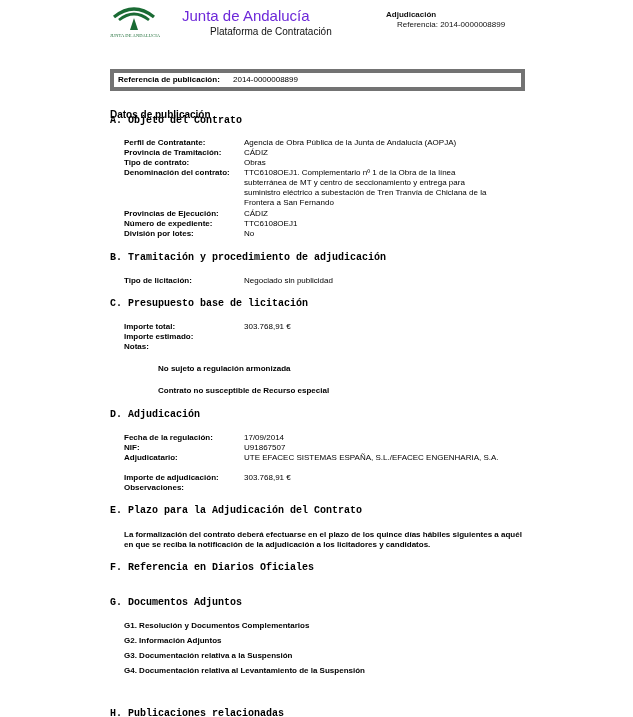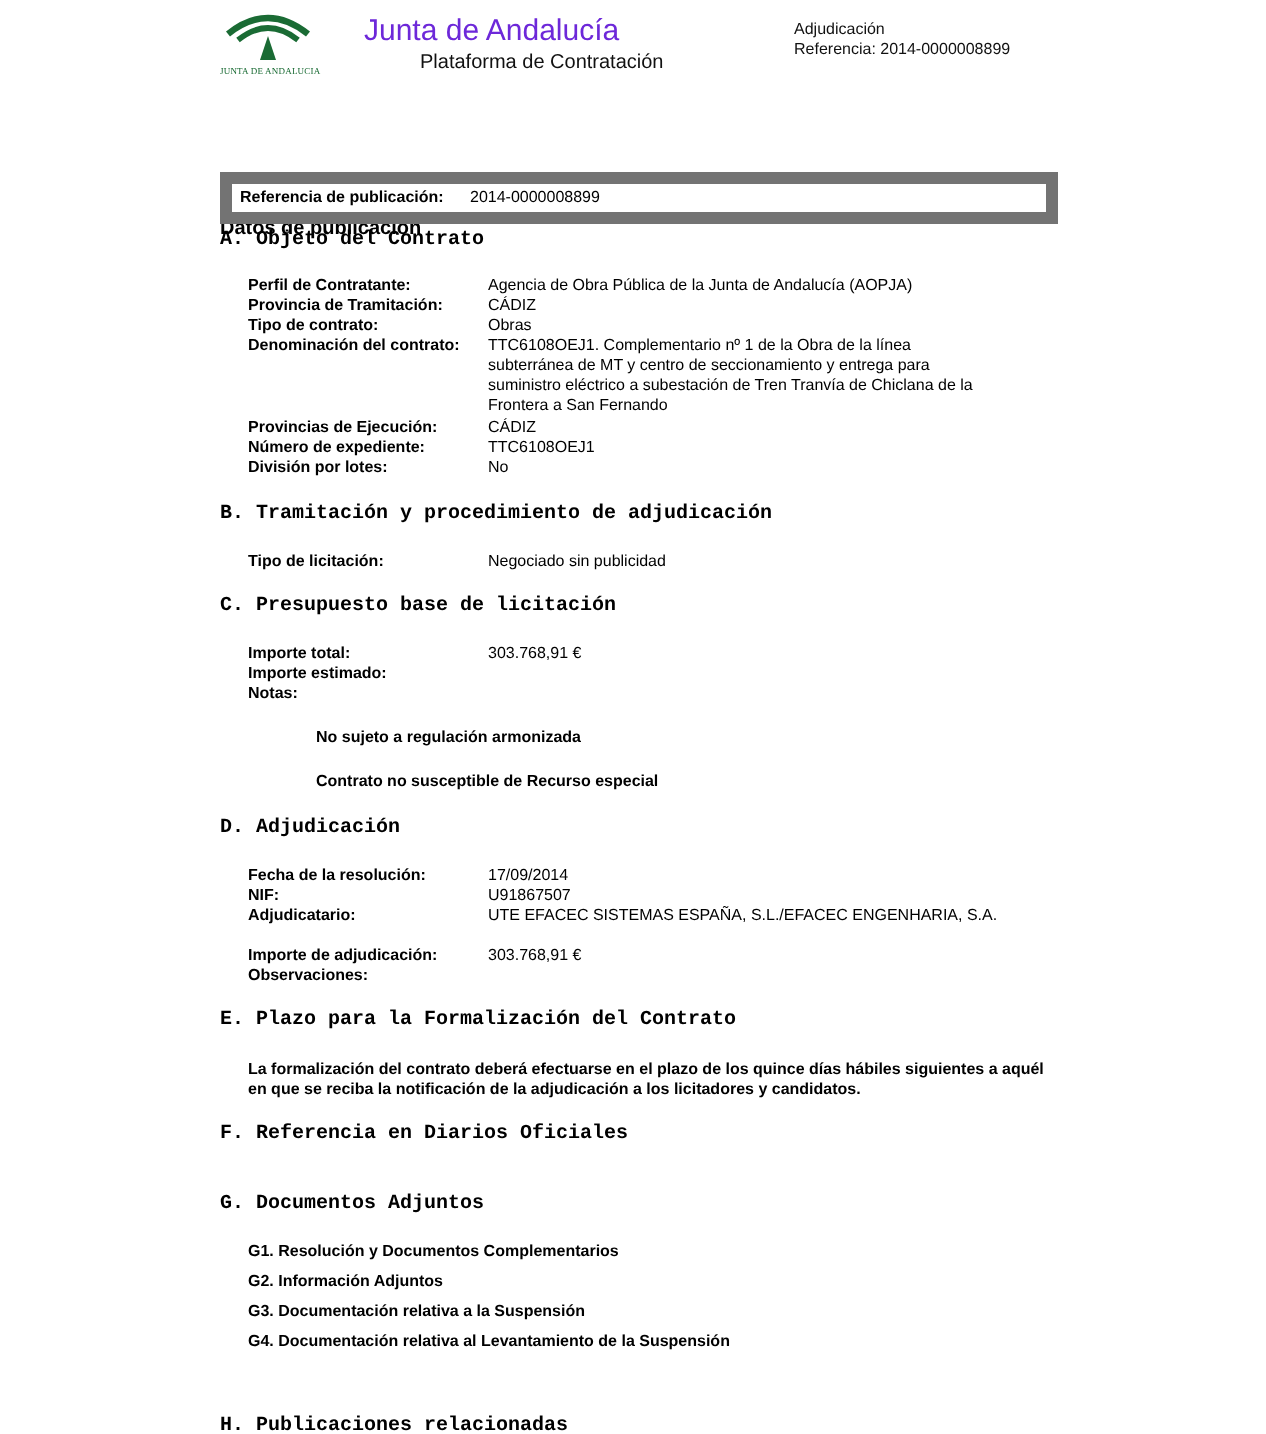--- a/index.html
+++ b/index.html
@@ -7,27 +7,27 @@
     width: 633px; height: 717px; position: relative; overflow: hidden;
     font-family: "Liberation Sans", sans-serif; color: #000;
   }
   .header { position: absolute; left: 0; top: 0; width: 633px; height: 45px; }
   .logo { position: absolute; left: 110px; top: 3px; width: 48px; height: 36px; }
   .logo svg { display: block; }
   .logo-text { position: absolute; left: 0; top: 30px; width: 48px; text-align: center;
     font-size: 4.5px; font-family: "Liberation Serif", serif; color: #1a6b34; letter-spacing: 0.1px; white-space: nowrap; }
   .org-title { position: absolute; left: 182px; top: 7px; font-size: 15px; color: #6d28d9; }
   .org-sub { position: absolute; left: 182px; top: 26px; font-size: 10px; color: #111; margin-left: 28px; }
-  .doc-type { position: absolute; left: 397px; top: 10px; font-size: 8px; color: #111; }
+  .doc-type { position: absolute; left: 386px; top: 10px; font-size: 8px; color: #111; font-weight: bold; }
   .doc-ref { position: absolute; left: 397px; top: 20px; font-size: 8px; color: #111; }
 
   .h1 { position: absolute; left: 110px; font-size: 10px; font-weight: bold; margin-top: 48px; }
   .h2 { position: absolute; left: 110px; font-size: 10px; font-weight: bold; font-family: Liberation Mono, monospace; }
-  .refbox { position: absolute; left: 110px; top: 86px; width: 407px; height: 14px;
-    border: 6px solid #737373; font-size: 8px; }
+  .refbox { position: absolute; left: 110px; top: 69px; width: 407px; height: 14px;
+    border: 4px solid #737373; font-size: 8px; }
   .refbox .lbl { position: absolute; left: 4px; top: 2px; font-weight: bold; }
   .refbox .val { position: absolute; left: 119px; top: 2px; }
 
   .row { position: absolute; left: 124px; font-size: 8px; line-height: 10px; }
   .row .lbl { position: absolute; left: 0; top: 0; font-weight: bold; white-space: nowrap; }
   .row .val { position: absolute; left: 120px; top: 0; width: 260px; }
   .note { position: absolute; left: 124px; font-size: 8px; font-weight: bold; margin-left: 34px; }
   .para { position: absolute; left: 124px; width: 400px; font-size: 8px; font-weight: bold; line-height: 10px; }
   .doclink { position: absolute; left: 124px; font-size: 8px; font-weight: bold; cursor: pointer; }
 </style>
@@ -102,41 +102,41 @@
 </div>
 <div class="row" style="top:342px">
   <span class="lbl">Notas:</span>
   <span class="val"></span>
 </div>
 <div class="note" style="top:364px">No sujeto a regulación armonizada</div>
 <div class="note" style="top:386px">Contrato no susceptible de Recurso especial</div>
 
 <div class="h2" style="top:409px">D. Adjudicación</div>
 <div class="row" style="top:433px">
-  <span class="lbl">Fecha de la resolución:</span>
+  <span class="lbl">Fecha de la regulación:</span>
   <span class="val">17/09/2014</span>
 </div>
 <div class="row" style="top:443px">
   <span class="lbl">NIF:</span>
   <span class="val">U91867507</span>
 </div>
 <div class="row" style="top:453px">
   <span class="lbl">Adjudicatario:</span>
   <span class="val" style="width:265px">UTE EFACEC SISTEMAS ESPAÑA, S.L./EFACEC ENGENHARIA, S.A.</span>
 </div>
 <div class="row" style="top:473px">
   <span class="lbl">Importe de adjudicación:</span>
   <span class="val">303.768,91 €</span>
 </div>
 <div class="row" style="top:483px">
   <span class="lbl">Observaciones:</span>
   <span class="val"></span>
 </div>
 
-<div class="h2" style="top:505px">E. Plazo para la Formalización del Contrato</div>
+<div class="h2" style="top:505px">E. Plazo para la Adjudicación del Contrato</div>
 <div class="para" style="top:530px">La formalización del contrato deberá efectuarse en el plazo de los quince días hábiles siguientes a aquél en que se reciba la notificación de la adjudicación a los licitadores y candidatos.</div>
 
 <div class="h2" style="top:562px">F. Referencia en Diarios Oficiales</div>
 
 <div class="h2" style="top:597px">G. Documentos Adjuntos</div>
 <div class="doclink" style="top:621px">G1. Resolución y Documentos Complementarios</div>
 <div class="doclink" style="top:636px">G2. Información Adjuntos</div>
 <div class="doclink" style="top:651px">G3. Documentación relativa a la Suspensión</div>
 <div class="doclink" style="top:666px">G4. Documentación relativa al Levantamiento de la Suspensión</div>
 

